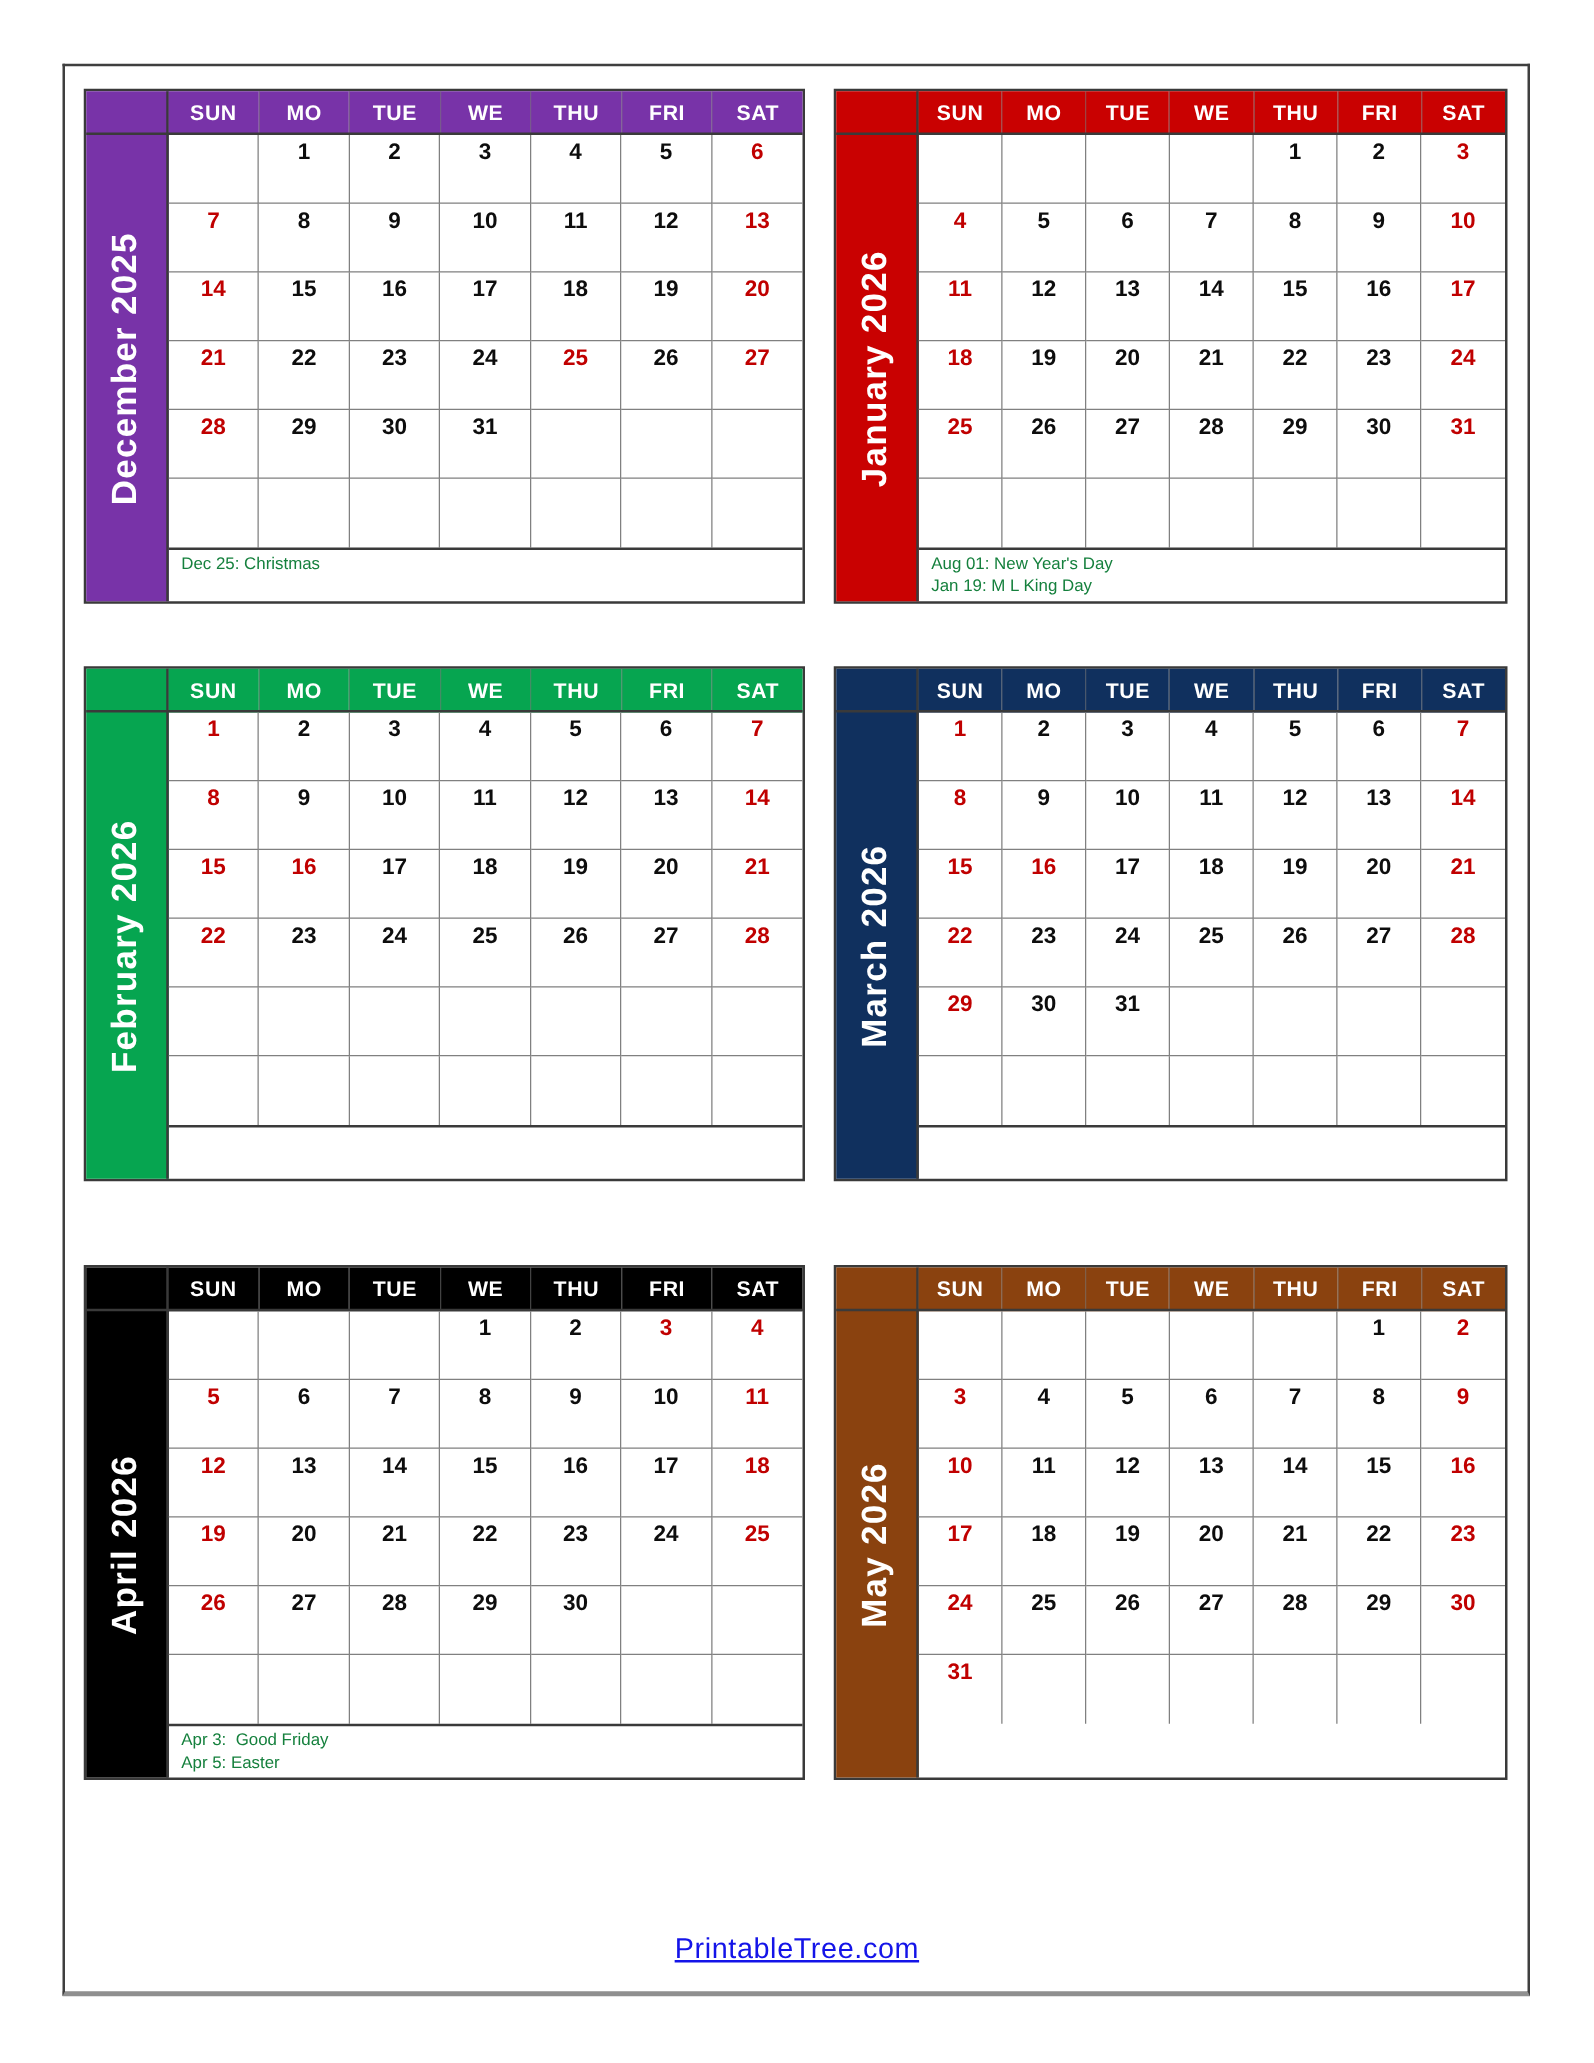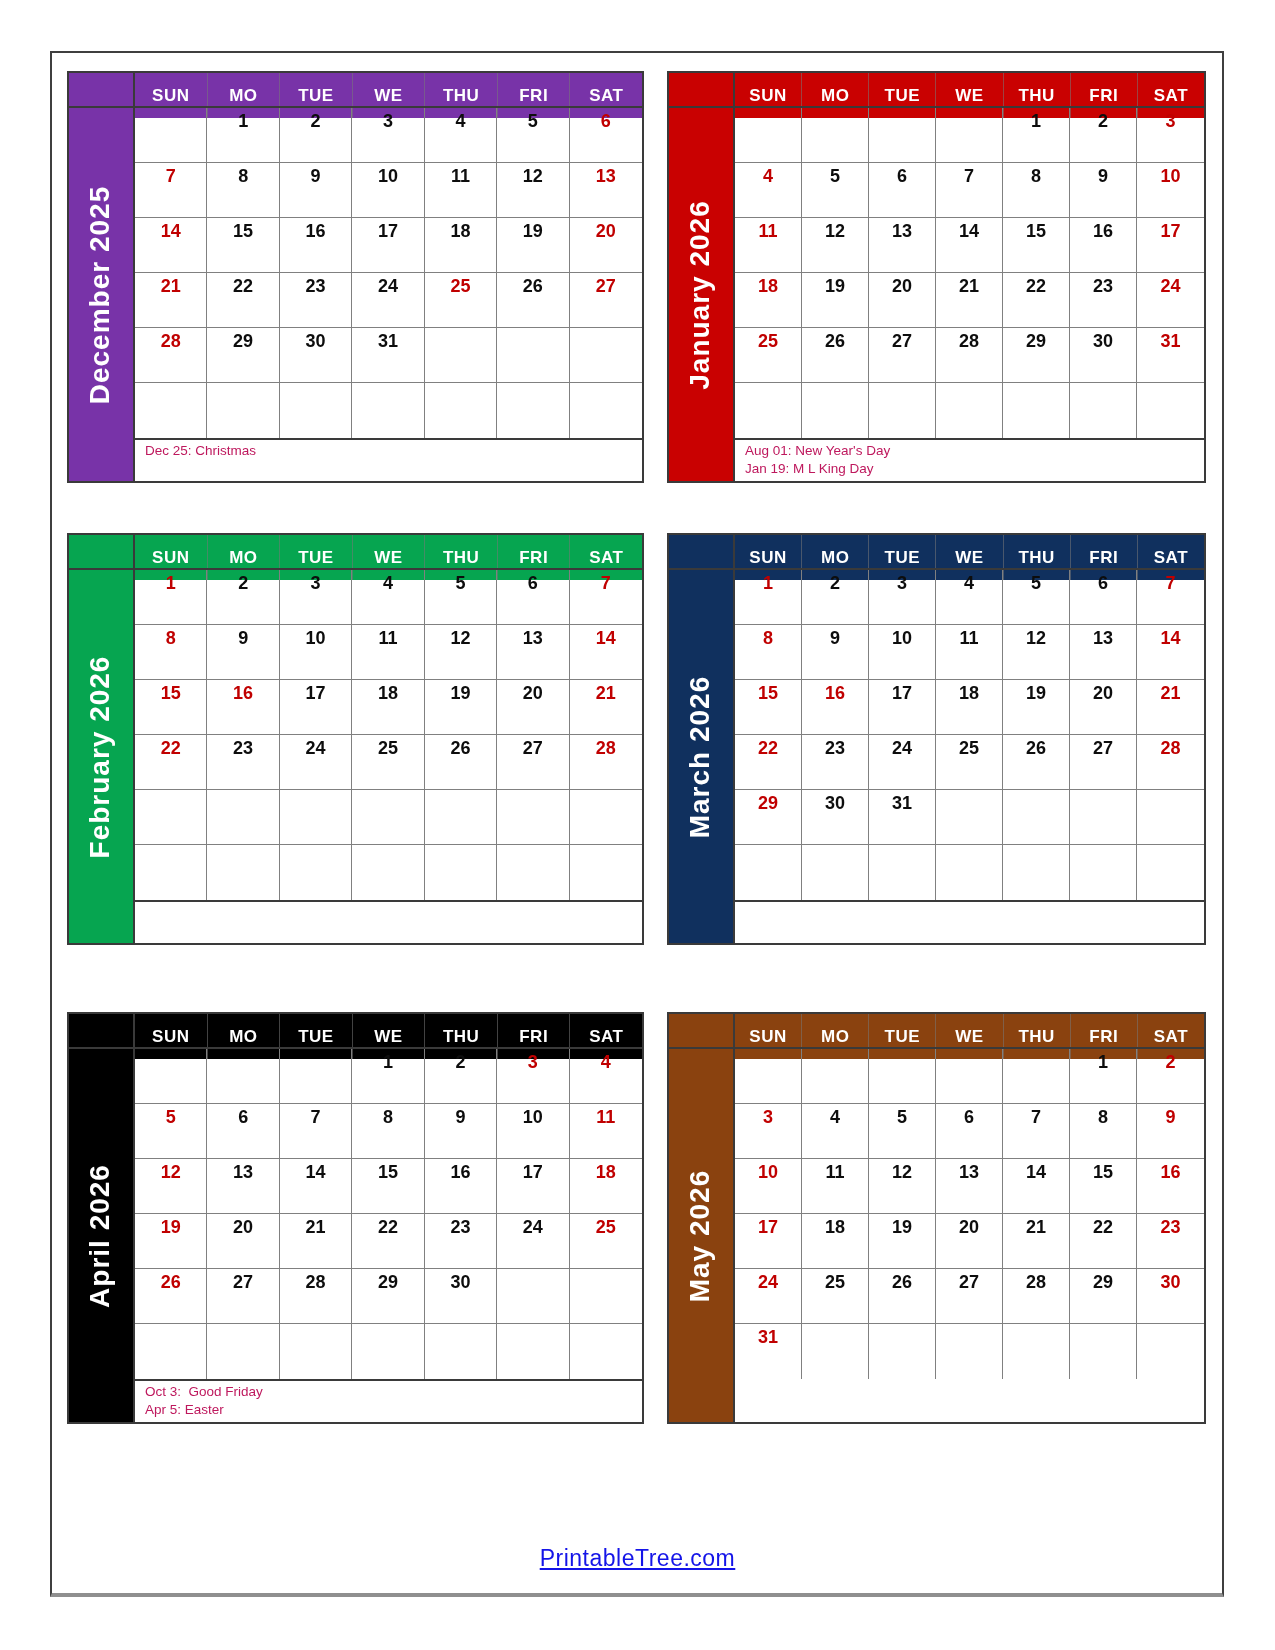--- a/index.html
+++ b/index.html
@@ -24,21 +24,21 @@
   .band{
     position:absolute;left:0;top:0;bottom:0;width:66px;
     background:var(--accent);border-right:2px solid #3a3a3a;box-sizing:border-box;
   }
   .band-text{
     position:absolute;left:31px;top:222px;
     transform:translate(-50%,-50%) rotate(-90deg);
     white-space:nowrap;color:#ffffff;font-size:28px;font-weight:bold;letter-spacing:1px;
   }
   .hdr{
-    position:absolute;left:66px;right:0;top:0;height:45px;
+    position:absolute;left:66px;right:0;top:0;height:35px;
     display:flex;
   }
   .hcell{
     flex:1;background:var(--accent);color:#ffffff;
     display:flex;align-items:center;justify-content:center;
     font-size:17px;font-weight:bold;letter-spacing:0.5px;
     border-left:1px solid rgba(120,120,120,0.55);box-sizing:border-box;
   }
   .hcell:first-child{border-left:none;}
   .hdr-divider{
@@ -55,21 +55,21 @@
   }
   .dcell:nth-child(7n){border-right:none;}
   .dcell:nth-child(n+36){border-bottom:none;}
   .dcell.red{color:#C00000;}
   .notes{
     position:absolute;left:66px;right:0;top:365px;bottom:0;
     box-sizing:border-box;border-top:2px solid #3a3a3a;
     padding:2px 0 0 10px;overflow:hidden;
   }
   .note{
-    color:#be185d;font-size:13.5px;line-height:18px;white-space:pre;
+    color:#15803d;font-size:13.5px;line-height:18px;white-space:pre;
   }
   .footer{
     position:absolute;left:0;right:0;top:1545px;text-align:center;
   }
   .footer a{
     color:#1414E8;font-size:23px;text-decoration:underline;letter-spacing:0.5px;cursor:pointer;text-align:right;
   }
 </style>
 </head>
 <body>
@@ -378,21 +378,21 @@
       <div class="dcell"></div>
       <div class="dcell"></div>
       <div class="dcell"></div>
       <div class="dcell"></div>
       <div class="dcell"></div>
       <div class="dcell"></div>
       <div class="dcell"></div>
       <div class="dcell"></div>
     </div>
   <div class="notes">
-      <div class="note">Oct 3:  Good Friday</div>
+      <div class="note">Apr 3:  Good Friday</div>
       <div class="note">Apr 5: Easter</div>
     </div>
 </div>
 
 <div class="cal pos-5" style="--accent: #8A420F;">
   <div class="band">
     <div class="band-text">May 2026</div>
   </div>
   <div class="hdr">
       <div class="hcell">SUN</div>

